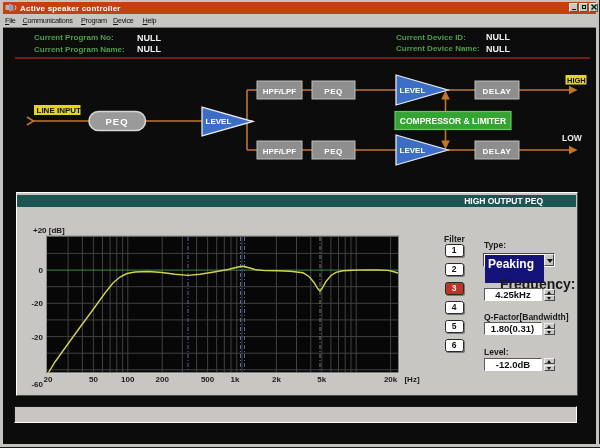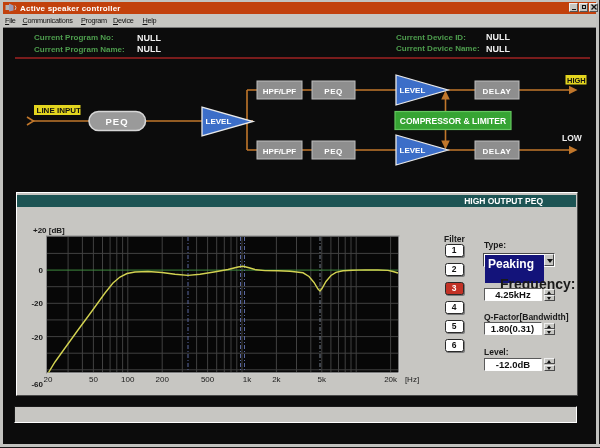--- a/index.html
+++ b/index.html
@@ -11,21 +11,21 @@
 #menubar{left:3px;top:14px;width:593px;height:14px;background:#c6c6c2;border-bottom:1px solid #7a7a7a}
 .mi{position:absolute;top:2px;font-size:7.3px;letter-spacing:-0.3px;color:#111}
 .mi span{text-decoration:underline}
 .glabel{position:absolute;color:#4e9e4e;font-size:8px;font-weight:bold}
 .wval{position:absolute;color:#f0f0f0;font-size:9px;font-weight:bold}
 #redline{left:15px;top:56.5px;width:575px;height:2px;background:#7a1c1c}
 #panel{left:16px;top:192px;width:562px;height:204px;background:#c7c6c2;border:1.5px solid;border-color:#fff #4a4a4a #4a4a4a #fff}
 #ptitle{left:17px;top:194.5px;width:559px;height:12px;background:#1d5454;color:#fff;font-weight:bold;font-size:8.5px;text-align:right;padding-right:33px;padding-top:1px}
 .blk{position:absolute;color:#1a1a1a;font-size:8px;font-weight:bold}
 .ylab{position:absolute;color:#1a1a1a;font-size:8px;font-weight:bold;width:26px;text-align:right}
-.xlab{position:absolute;color:#1a1a1a;font-size:8px;font-weight:normal;top:374.5px;width:30px;text-align:center}
+.xlab{position:absolute;color:#1a1a1a;font-size:8px;font-weight:bold;top:374.5px;width:30px;text-align:center}
 .fbtn{position:absolute;left:444.5px;width:19px;height:13px;background:#fff;border:1px solid #2a2a2a;border-radius:2.5px;box-shadow:1px 1px 0 #7a7a7a;color:#111;font-size:8.5px;font-weight:bold;text-align:center;line-height:11px}
 .field{position:absolute;width:58px;height:13px;background:#fff;border:1px solid;border-color:#5a5a5a #fdfdfd #fdfdfd #5a5a5a;color:#111;font-size:9.5px;font-weight:bold;text-align:center;line-height:11px}
 .spin{position:absolute;width:11.5px;height:12.5px}
 .spin .u,.spin .d{position:absolute;left:0;width:11.5px;height:6px;background:#c6c6c2;border:1px solid;border-color:#efefef #4a4a4a #4a4a4a #efefef}
 .spin .d{top:6.5px}
 .spin i{position:absolute;left:2.6px;width:0;height:0;border-left:2.6px solid transparent;border-right:2.6px solid transparent}
 .spin .u i{top:1.2px;border-bottom:3px solid #111}
 .spin .d i{top:1.2px;border-top:3px solid #111}
 #combo{left:483px;top:252.5px;width:71.5px;height:14px;border:1px solid;border-color:#4a4a4a #fdfdfd #fdfdfd #4a4a4a;background:#fff}
 #combo .sel{position:absolute;left:1px;top:1px;width:59px;height:28px;background:#13137a;color:#fff;font-size:12px;font-weight:bold;padding:4px 0 0 3px;line-height:10px}
@@ -161,21 +161,21 @@
  <div class="blk" style="left:33px;top:225.5px">+20 [dB]</div>
  <div class="ylab" style="left:17px;top:265.5px">0</div>
  <div class="ylab" style="left:17px;top:299px">-20</div>
  <div class="ylab" style="left:17px;top:332.5px">-20</div>
  <div class="ylab" style="left:17px;top:380px">-60</div>
  <div class="xlab" style="left:33px">20</div>
  <div class="xlab" style="left:78.4px">50</div>
  <div class="xlab" style="left:112.8px">100</div>
  <div class="xlab" style="left:147.2px">200</div>
  <div class="xlab" style="left:192.6px">500</div>
- <div class="xlab" style="left:232px">1k</div>
+ <div class="xlab" style="left:220px">1k</div>
  <div class="xlab" style="left:261.4px">2k</div>
  <div class="xlab" style="left:306.8px">5k</div>
  <div class="xlab" style="left:375.6px">20k</div>
  <div class="xlab" style="left:395px;width:34px">[Hz]</div>
 
  <div class="blk" style="left:444px;top:234px;font-size:8.5px">Filter</div>
  <div class="fbtn" style="top:244px">1</div>
  <div class="fbtn" style="top:263px">2</div>
  <div class="fbtn" style="top:282px;background:#c23226;color:#fff">3</div>
  <div class="fbtn" style="top:301px">4</div>

